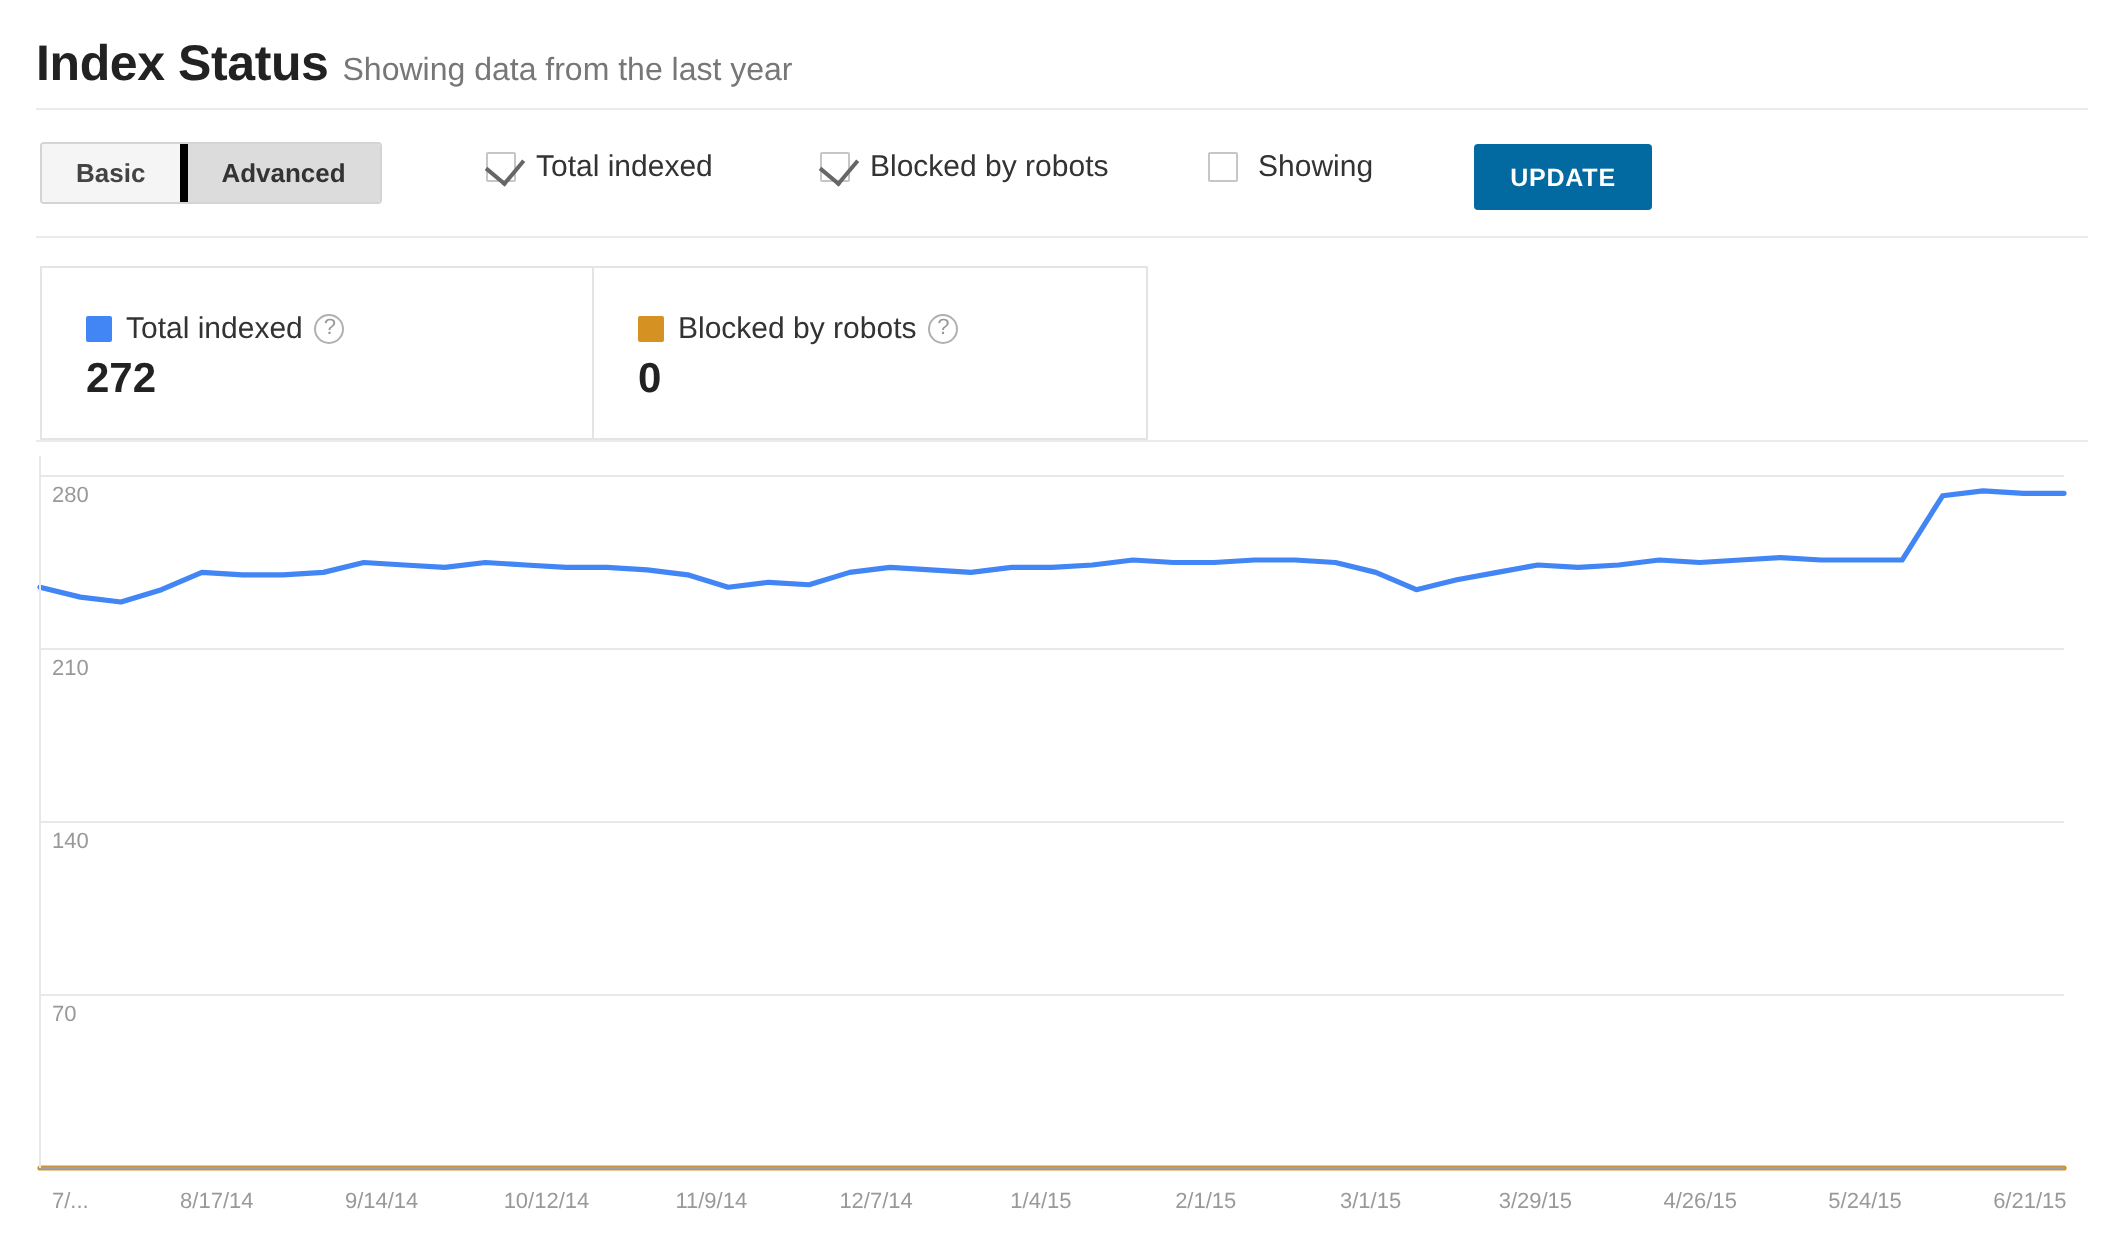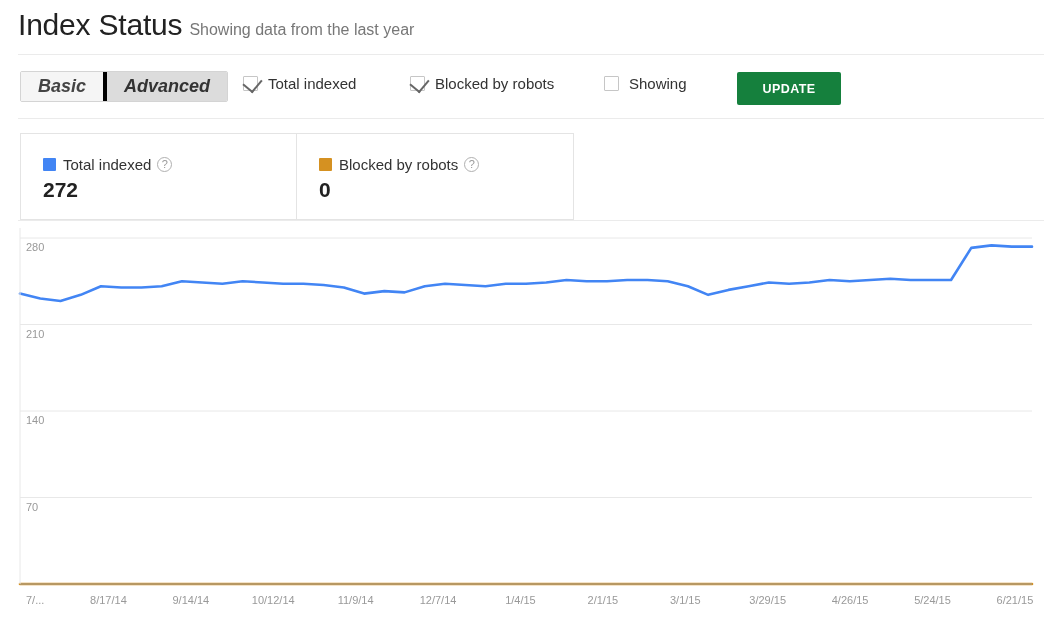--- a/index.html
+++ b/index.html
@@ -22,25 +22,26 @@
   
   #header {
     position: absolute;
     left: 0; top: 0;
     width: 1054px; height: 55px;
     padding: 8px 0 0 18px;
     white-space: nowrap;
   }
   #page-title {
     display: inline-block;
-    font-size: 30px;
-    font-weight: 400;
+    font-size: 25px;
+    font-weight: 700;
     color: #222;
     letter-spacing: -0.2px;
     vertical-align: baseline;
+    margin-top: 10px;
   }
   #page-subtitle {
     display: inline-block;
     font-size: 16px;
     font-weight: 400;
     color: #777;
     margin-left: 7px;
     vertical-align: baseline;
   }
   .hrule {
@@ -69,27 +70,26 @@
     border: 1px solid #d4d4d4;
     border-radius: 2px;
     overflow: hidden;
   }
   .tab {
     display: flex;
     align-items: center;
     justify-content: center;
     height: 29px;
     padding: 0 17px;
-    font-size: 18px;
+    font-size: 13px;
     font-weight: bold;
     color: #444;
     background: #f5f5f5;
     cursor: pointer;
     user-select: none;
-    font-style: italic;
   }
   .tab + .tab { border-left: 4px solid #000000; }
   .tab.selected { background: #dcdcdc; color: #333; }
 
   .check-item {
     position: absolute;
     top: 20px;
     display: flex;
     align-items: center;
     cursor: pointer;
@@ -119,22 +119,22 @@
   .check-label {
     margin-left: 10px;
     font-size: 15px;
     color: #333;
     white-space: nowrap;
   }
 
   #update-button {
     position: absolute;
     left: 737px; top: 72px;
-    width: 104px; height: 33px;
-    background: #15803d;
+    width: 89px; height: 33px;
+    background: #0369a1;
     border: none;
     border-radius: 2px;
     color: #fff;
     font-size: 12.5px;
     font-weight: bold;
     letter-spacing: 0.4px;
     cursor: pointer;
     font-family: "Liberation Sans", sans-serif;
   }
 

